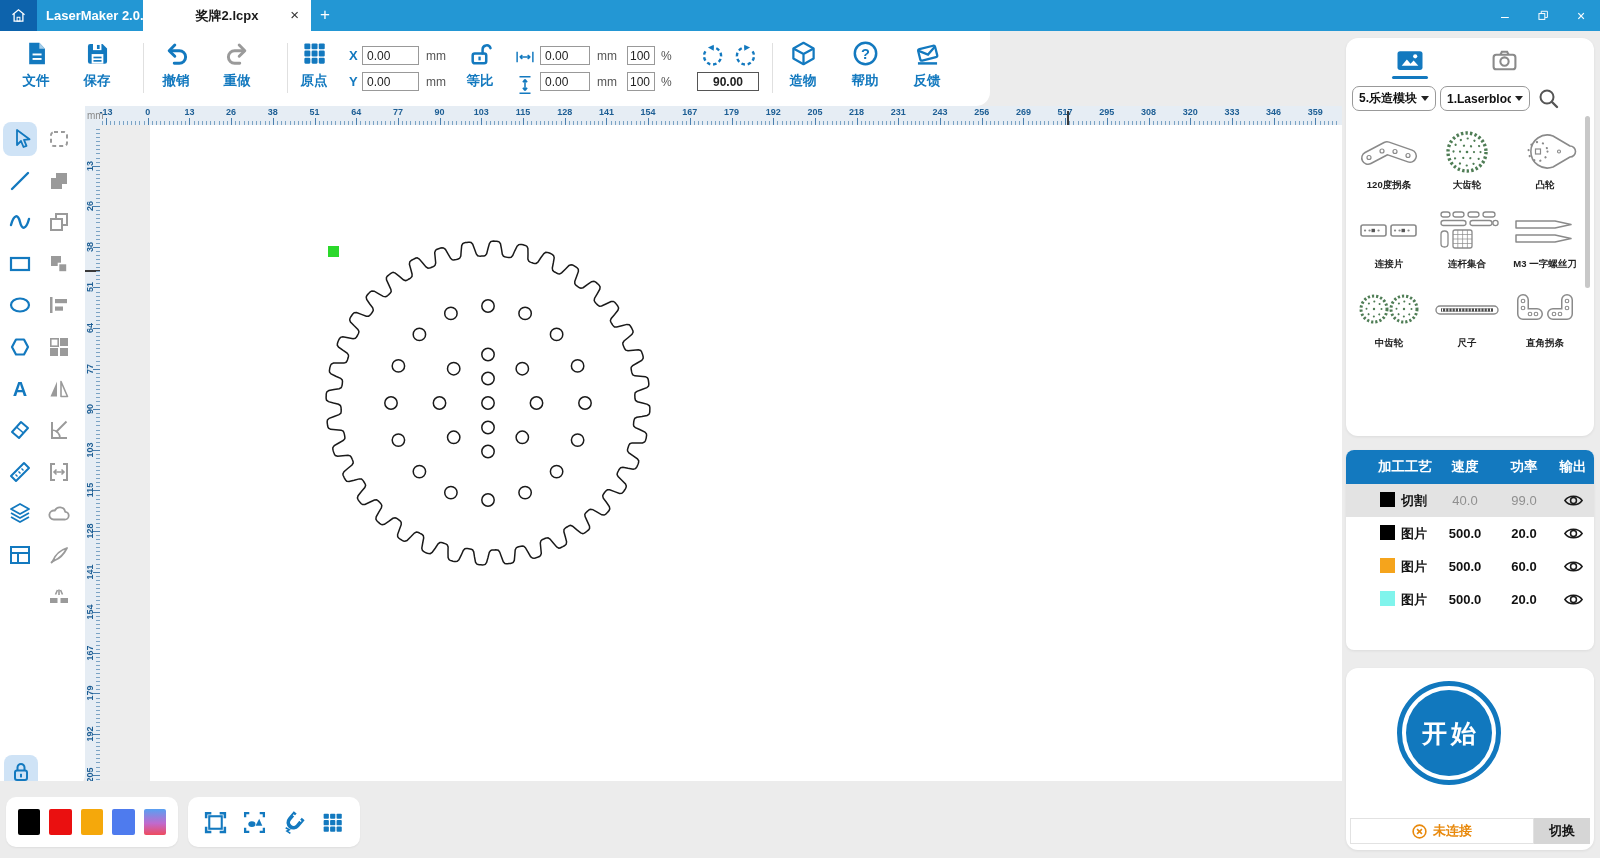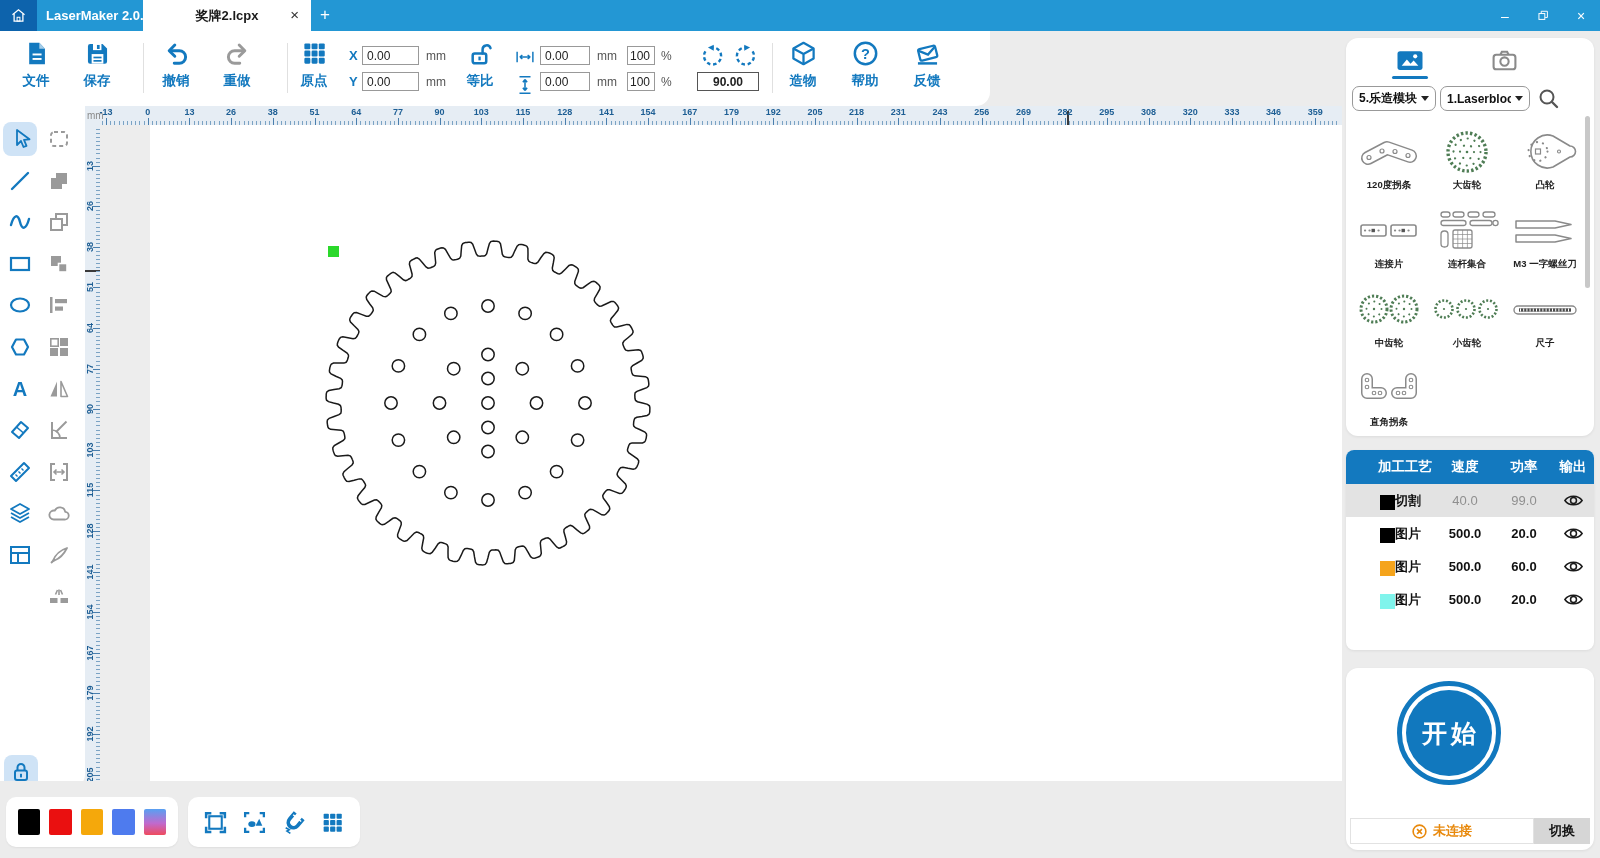--- a/index.html
+++ b/index.html
@@ -62,21 +62,21 @@
 .lib-grid{position:absolute;left:4px;top:78px;width:234px;display:grid;grid-template-columns:repeat(3,1fr);grid-auto-rows:79px}
 .lib-item{display:flex;flex-direction:column;align-items:center;justify-content:flex-end;padding-bottom:3px}
 .lib-item svg{width:68px;height:48px}
 .lib-label{font-size:9.5px;font-weight:bold;color:#222;margin-top:2px;white-space:nowrap}
 .lib-scroll{position:absolute;right:4px;top:78px;width:5px;height:172px;background:#c8c8c8;border-radius:3px}
 #card-proc{top:419px;height:200px;border-radius:8px;overflow:hidden}
 .prow{display:grid;grid-template-columns:88px 62px 56px 42px;align-items:center;height:33px;background:#fff}
 .prow.header{background:#1379bf;color:#fff;font-weight:bold;font-size:13.5px;height:34px}
 .ph-first{padding-left:32px;white-space:nowrap}
 .ph-c{text-align:center}
-.ptype{padding-left:34px;display:flex;align-items:flex-end;font-size:13px;font-weight:bold;color:#111;white-space:nowrap}
+.ptype{padding-left:34px;display:flex;align-items:flex-start;gap:6px;font-size:13px;font-weight:bold;color:#111;white-space:nowrap}
 .pswatch{width:15px;height:15px;flex:none}
 .val{text-align:center;font-size:13px;font-weight:bold;color:#111}
 .prow.selected{background:#e3e3e3}
 .prow.selected .val{color:#8f8f8f;font-weight:normal}
 .peye{display:flex;justify-content:center}
 #card-run{top:637px;height:182px}
 .startbtn{position:absolute;left:51px;top:13px;width:104px;height:104px;border:5px solid #1178be;border-radius:50%;background:#fff;display:flex;align-items:center;justify-content:center}
 .startinner{width:86px;height:86px;border-radius:50%;background:#1178be;color:#fff;font-size:25px;font-weight:bold;letter-spacing:4px;display:flex;align-items:center;justify-content:center;padding-left:4px}
 .statusbar{position:absolute;left:4px;top:150px;width:240px;height:26px;display:flex}
 .conn{flex:1;background:#fff;border:1px solid #e2e2e2;display:flex;align-items:center;justify-content:center;gap:6px;color:#e8890c;font-weight:bold;font-size:13px}
@@ -626,21 +626,21 @@
       <div class="rt-major" style="left: 938.4px;"></div>
       <div class="rt-minor" style="left: 942.6px;"></div>
       <div class="rt-minor" style="left: 946.7px;"></div>
       <div class="rt-minor" style="left: 950.9px;"></div>
       <div class="rt-minor" style="left: 955.1px;"></div>
       <div class="rt-minor" style="left: 959.3px;"></div>
       <div class="rt-minor" style="left: 963.4px;"></div>
       <div class="rt-minor" style="left: 967.6px;"></div>
       <div class="rt-minor" style="left: 971.8px;"></div>
       <div class="rt-minor" style="left: 975.9px;"></div>
-      <div class="rt-num" style="left: 980.1px;">282</div>
+      <div class="rt-num" style="left: 980.1px;">517</div>
       <div class="rt-major" style="left: 980.1px;"></div>
       <div class="rt-minor" style="left: 984.3px;"></div>
       <div class="rt-minor" style="left: 988.4px;"></div>
       <div class="rt-minor" style="left: 992.6px;"></div>
       <div class="rt-minor" style="left: 996.8px;"></div>
       <div class="rt-minor" style="left: 1001px;"></div>
       <div class="rt-minor" style="left: 1005.1px;"></div>
       <div class="rt-minor" style="left: 1009.3px;"></div>
       <div class="rt-minor" style="left: 1013.5px;"></div>
       <div class="rt-minor" style="left: 1017.6px;"></div>
@@ -1075,33 +1075,20 @@
                 <circle cx="19" cy="22" r="1.2" fill="#4f7d55"></circle>
                 <circle cx="49" cy="22" r="13" fill="none" stroke="#4f7d55" stroke-width="3" stroke-dasharray="2.2 2"></circle>
                 <circle cx="49" cy="22" r="7.5" fill="none" stroke="#4f7d55" stroke-width="2" stroke-dasharray="0.1 5.8" stroke-linecap="round"></circle>
                 <circle cx="49" cy="22" r="1.2" fill="#4f7d55"></circle>
               </g>
             </svg>
           <span class="lib-label">中齿轮</span>
         </div>
         <div class="lib-item">
           <svg viewBox="0 0 68 48">
-              <g>
-                <circle cx="11" cy="22" r="8.5" fill="none" stroke="#4f7d55" stroke-width="2.6" stroke-dasharray="2 1.8"></circle>
-                <circle cx="11" cy="22" r="1.1" fill="#4f7d55"></circle>
-                <circle cx="33" cy="22" r="8.5" fill="none" stroke="#4f7d55" stroke-width="2.6" stroke-dasharray="2 1.8"></circle>
-                <circle cx="33" cy="22" r="1.1" fill="#4f7d55"></circle>
-                <circle cx="55" cy="22" r="8.5" fill="none" stroke="#4f7d55" stroke-width="2.6" stroke-dasharray="2 1.8"></circle>
-                <circle cx="55" cy="22" r="1.1" fill="#4f7d55"></circle>
-              </g>
-            </svg>
-          <span class="lib-label">小齿轮</span>
-        </div>
-        <div class="lib-item">
-          <svg viewBox="0 0 68 48">
               <rect x="3" y="19" width="62" height="8" rx="4" fill="none" stroke="#8a8a8a" stroke-width="1.4"></rect>
               <rect x="8" y="21.3" width="52" height="3.4" fill="#4a4a4a"></rect>
               <line x1="9" y1="23" x2="59" y2="23" stroke="#fff" stroke-width="3" stroke-dasharray="1 2.2"></line>
             </svg>
           <span class="lib-label">尺子</span>
         </div>
         <div class="lib-item">
           <svg viewBox="0 0 68 48">
               <path d="M12 13 V27 H26" stroke="#8a8a8a" stroke-width="12" stroke-linecap="round" stroke-linejoin="round" fill="none"></path>
               <path d="M12 13 V27 H26" stroke="#fff" stroke-width="9" stroke-linecap="round" stroke-linejoin="round" fill="none"></path>

